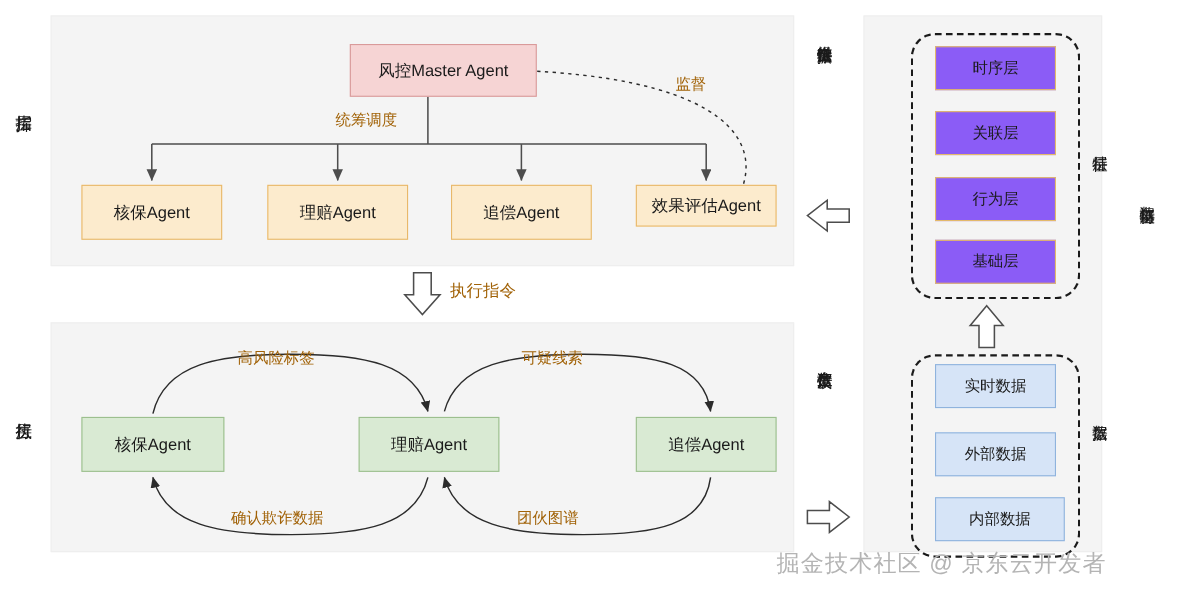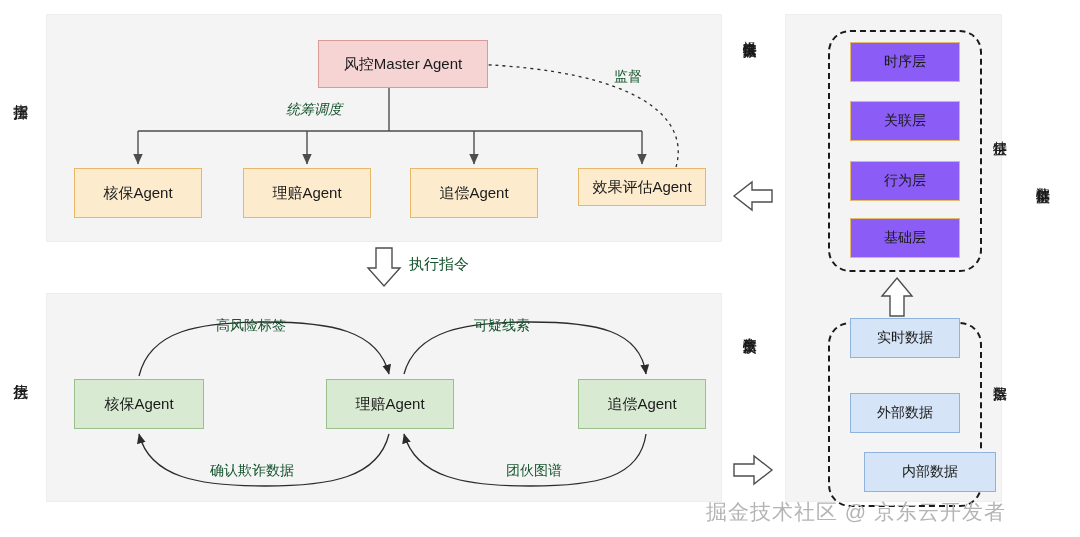--- a/index.html
+++ b/index.html
@@ -104,49 +104,49 @@
   #box-e1{ left:326px; top:379px; width:128px; height:50px; }
   #box-e2{ left:578px; top:379px; width:128px; height:50px; }
 
   
   #box-f0{ left:850px; top:42px;  width:110px; height:40px; }
   #box-f1{ left:850px; top:101px; width:110px; height:40px;text-align:right; }
   #box-f2{ left:850px; top:161px; width:110px; height:40px; }
   #box-f3{ left:850px; top:218px; width:110px; height:40px; }
 
   
-  #box-d0{ left:850px; top:318px; width:110px; height:40px; }
+  #box-d0{ left:850px; top:331px; width:110px; height:40px; }
   #box-d1{ left:850px; top:393px; width:110px; height:40px; }
-  #box-d2{ left:850px; top:452px; width:132px; height:40px;margin-left:14px; }
+  #box-d2{ left:850px; top:452px; width:118px; height:40px; }
 
   
   .dashbox{
     position:absolute;
     border:2px dashed #1a1a1a;
     border-radius:22px;
     box-sizing:border-box;
     background:transparent;
   }
   #dash-feature{ left:828px; top:30px;  width:154px; height:242px; }
   #dash-data{    left:828px; top:322px; width:154px; height:185px; }
 
   
   .edgetext{
     position:absolute;
     font-size:14px;
     white-space:nowrap;
-    color:#14532d;
-  }
-  #t-dispatch{ left:286px; top:101px;font-style:italic; }
+    color:#a16207;
+  }
+  #t-dispatch{ left:305px; top:101px; }
   #t-supervise{ left:614px; top:68px; }
   #t-exec-cmd{ left:409px; top:255px; font-size:15px; }
   #t-highrisk{ left:216px; top:317px; }
   #t-suspect{  left:474px; top:317px; }
   #t-confirm{  left:210px; top:462px; }
-  #t-gang{     left:470px; top:462px;margin-left:36px; }
+  #t-gang{     left:470px; top:462px; }
 
   
   #wires{
     position:absolute; left:0; top:0;
     width:1080px; height:537px;
     pointer-events:none;
   }
 
   
   #watermark{

